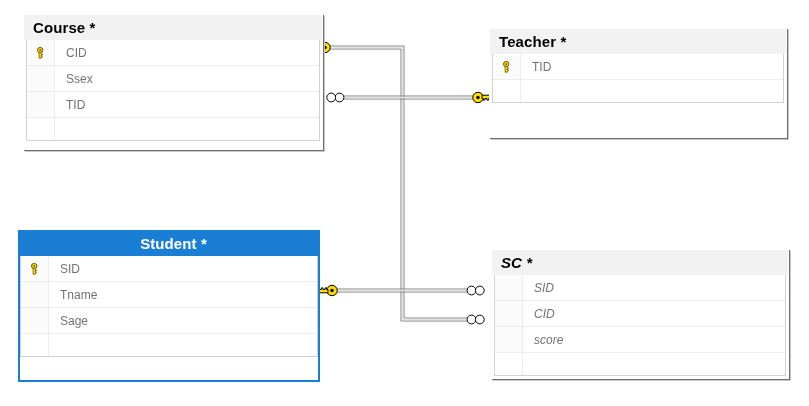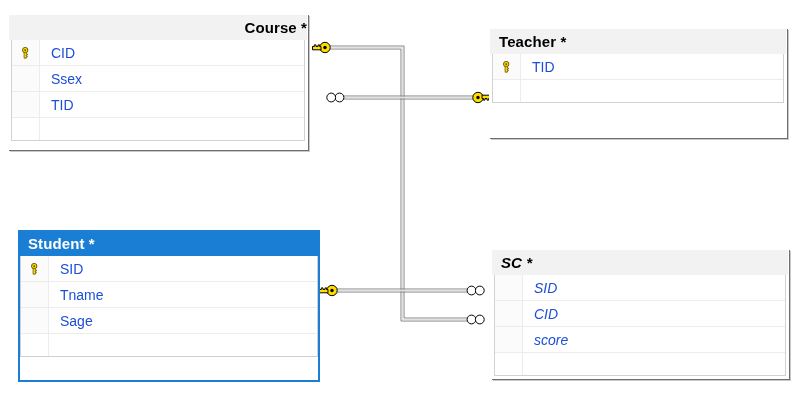--- a/index.html
+++ b/index.html
@@ -54,20 +54,21 @@
     font-size: 15px;
     font-weight: bold;
     color: #000000;
     background: #f2f2f2;
     letter-spacing: 0.1px;
     white-space: nowrap;
   }
   .entity.selected .entity-header {
     background: #1a7fd4;
     color: #ffffff;
+    text-align: center;
   }
 
   .entity-body {
     border: 1px solid #d2d2d2;
     border-top: none;
     margin: 0 2px 2px 2px;
     background: #ffffff;
     box-sizing: border-box;
   }
   .entity.selected .entity-body {
@@ -99,22 +100,22 @@
     align-items: center;
     justify-content: center;
     box-sizing: border-box;
   }
   .field-row.blank .field-gutter {
     background: #ffffff;
   }
 
   .field-name {
     padding-left: 11px;
-    font-size: 14px;
-    color: #1d4ed8;
+    font-size: 12px;
+    color: #737373;
     white-space: nowrap;
     line-height: 1;
   }
 
   .key-icon svg { display: block; }
 </style>
 </head>
 <body style="background: rgb(255, 255, 255);">
 
 <div id="diagram-canvas">
@@ -153,21 +154,21 @@
 
     <g>
       <path d="M 337 289 L 470 289" fill="none" stroke="#808080" stroke-width="1"></path>
       <path d="M 337 292 L 470 292" fill="none" stroke="#808080" stroke-width="1"></path>
       <path d="M 337 290.5 L 470 290.5" fill="none" stroke="#e2e2e2" stroke-width="1.4"></path>
       <use href="#key-marker" transform="translate(332,290.5) rotate(180)"></use>
       <use href="#many-marker" transform="translate(481,290.5)"></use>
     </g>
   </svg>
 
-  <div class="entity" id="entity-course" style="left: 8px; top: 14px; width: 300px; height: 136px; text-align: right;">
+  <div class="entity" id="entity-course" style="left: 23px; top: 14px; width: 300px; height: 136px;">
     <div class="entity-header">Course *</div>
     <div class="entity-body">
       <div class="field-row">
         <div class="field-gutter">
           <span class="key-icon">
             <svg width="11" height="12" viewBox="0 0 11 12" xmlns="http://www.w3.org/2000/svg">
               <circle cx="5.2" cy="3.1" r="2.7" fill="#ffdd00" stroke="#6b5a00" stroke-width="1"></circle>
               <circle cx="5.2" cy="3.1" r="0.9" fill="#4a3f00"></circle>
               <path d="M4.1 5.3 H6.3 V7.0 H7.4 V8.0 H6.3 V9.0 H7.2 V10.0 H6.3 V11.2 H4.1 Z" fill="#ffdd00" stroke="#6b5a00" stroke-width="0.8"></path>
             </svg>

